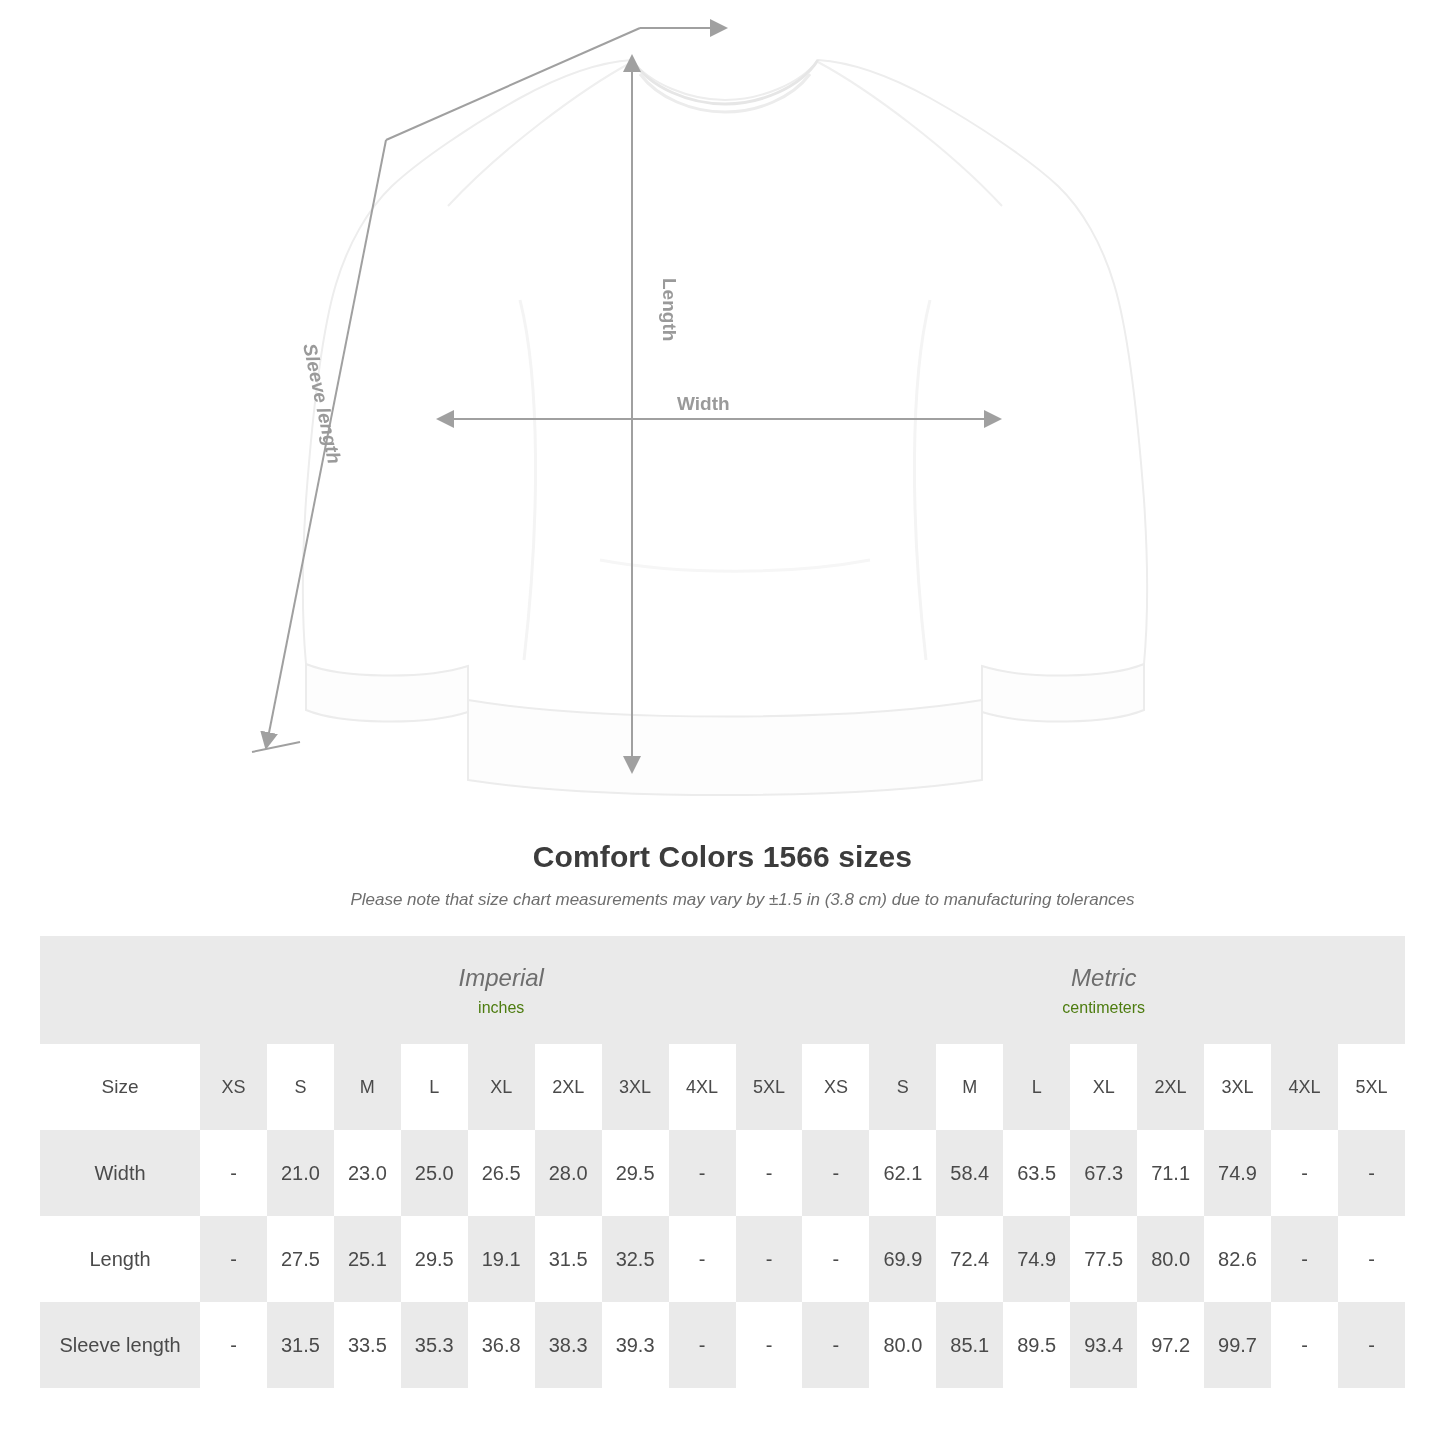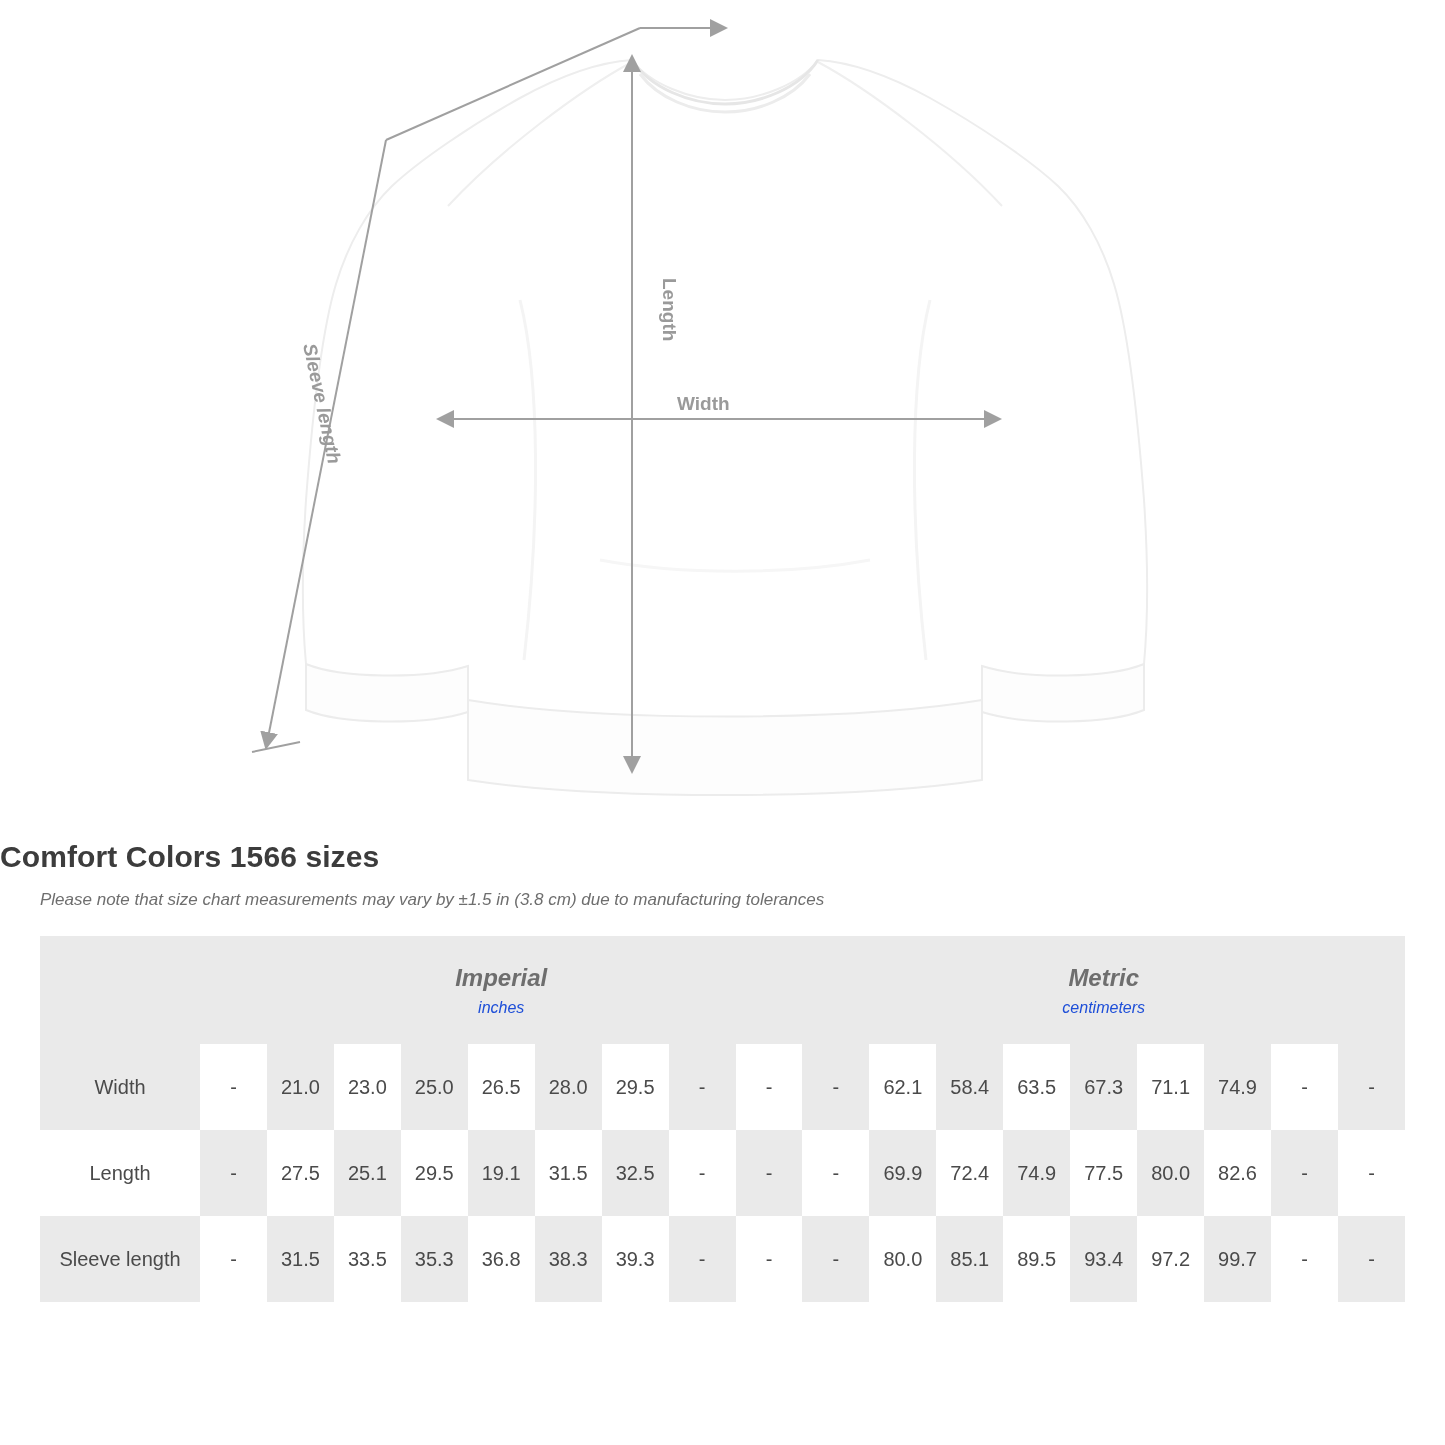--- a/index.html
+++ b/index.html
@@ -28,21 +28,21 @@
     height: 830px;
   }
   .illustration svg {
     position: absolute;
     top: 0;
     left: 0;
   }
 
   
   .title-block {
-    text-align: left;
+    text-align: center;
     margin-top: 10px;
   }
   .chart-title {
     font-size: 30px;
     font-weight: bold;
     color: #3c3c3c;
     letter-spacing: 0.1px;
   }
   .chart-note {
     font-size: 17px;
@@ -68,28 +68,27 @@
     vertical-align: middle;
     font-weight: normal;
   }
   .unit-head-cell {
     height: 106px;
     background: #eaeaea;
   }
   .unit-name {
     font-size: 24px;
     font-style: italic;
-    font-weight: bold;
+    font-weight: normal;
     color: #6e6e6e;
     line-height: 1.25;
   }
   .unit-sub {
     font-size: 16px;
-    font-style: italic;
-    color: #1d4ed8;
+    color: #4d7c0f;
     margin-top: 6px;
   }
   .head-row td {
     height: 84px;
     font-size: 18px;
     color: #4a4a4a;
   }
   .head-row td.rowlabel {
     font-size: 19px;
   }
@@ -211,20 +210,41 @@
           <td class="unit-head-cell" colspan="9">
             <div class="unit-name">Imperial</div>
             <div class="unit-sub">inches</div>
           </td>
           <td class="unit-head-cell" colspan="9">
             <div class="unit-name">Metric</div>
             <div class="unit-sub">centimeters</div>
           </td>
         </tr>
 
+        <tr class="head-row">
+          <td class="rowlabel shade-a">Size</td>
+          <td class="shade-b">XS</td>
+          <td class="shade-a">S</td>
+          <td class="shade-b">M</td>
+          <td class="shade-a">L</td>
+          <td class="shade-b">XL</td>
+          <td class="shade-a">2XL</td>
+          <td class="shade-b">3XL</td>
+          <td class="shade-a">4XL</td>
+          <td class="shade-b">5XL</td>
+          <td class="shade-a">XS</td>
+          <td class="shade-b">S</td>
+          <td class="shade-a">M</td>
+          <td class="shade-b">L</td>
+          <td class="shade-a">XL</td>
+          <td class="shade-b">2XL</td>
+          <td class="shade-a">3XL</td>
+          <td class="shade-b">4XL</td>
+          <td class="shade-a">5XL</td>
+        </tr>
 
         <tr class="body-row">
           <td class="rowlabel shade-b">Width</td>
           <td class="shade-a">-</td>
           <td class="shade-b">21.0</td>
           <td class="shade-a">23.0</td>
           <td class="shade-b">25.0</td>
           <td class="shade-a">26.5</td>
           <td class="shade-b">28.0</td>
           <td class="shade-a">29.5</td>

